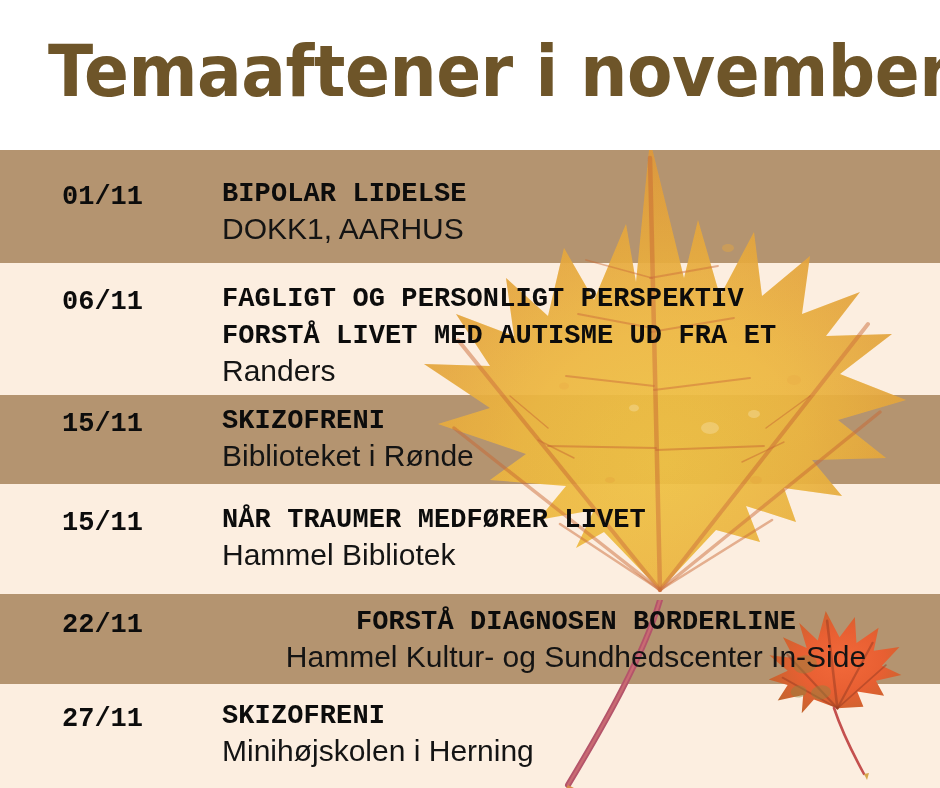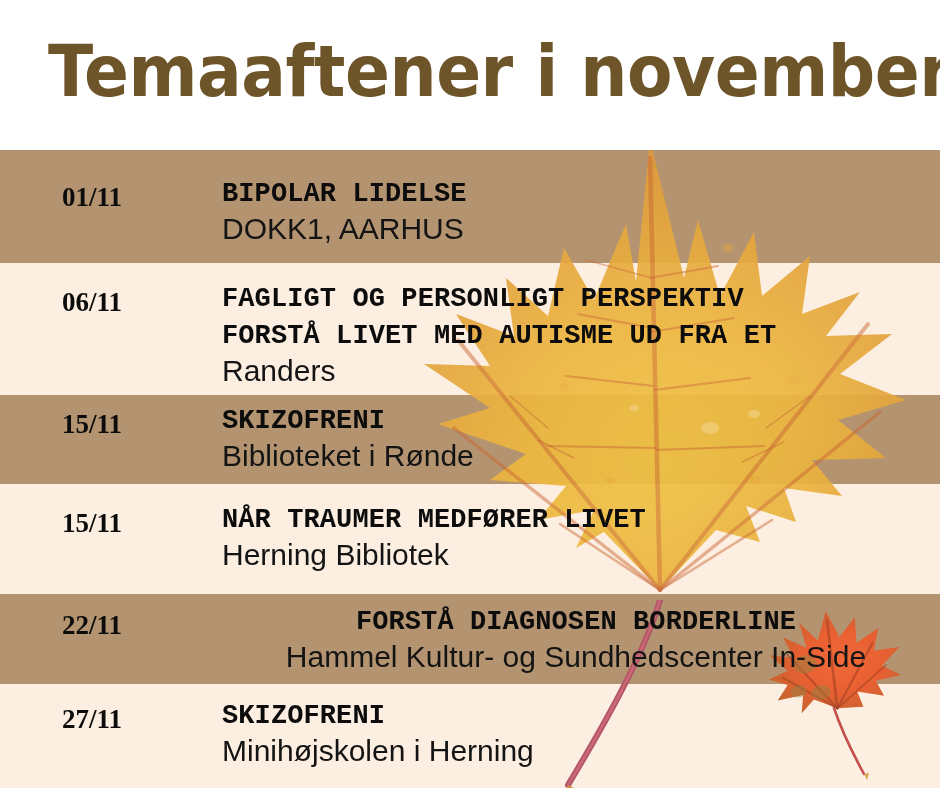--- a/index.html
+++ b/index.html
@@ -107,21 +107,21 @@
   .row {
     position: absolute;
     left: 0;
     width: 940px;
     display: flex;
     align-items: flex-start;
   }
   .row-date {
     position: absolute;
     left: 62px;
-    font-family: Liberation Serif, serif;
+    font-family: Liberation Mono, monospace;
     font-size: 27px;
     font-weight: 700;
     color: #0c0c0c;
     letter-spacing: 0px;
     white-space: nowrap;
   }
   .row-body {
     position: absolute;
     left: 222px;
     right: 10px;
@@ -308,21 +308,21 @@
       <div class="row-body" style="top:8px;">
         <div class="row-title">SKIZOFRENI</div>
         <div class="row-venue">Biblioteket i Rønde</div>
       </div>
     </div>
 
     <div class="row" style="top:484px;height:110px;">
       <div class="row-date" style="top:24px;">15/11</div>
       <div class="row-body" style="top:18px;">
         <div class="row-title">NÅR TRAUMER MEDFØRER LIVET</div>
-        <div class="row-venue">Herning Bibliotek</div>
+        <div class="row-venue">Hammel Bibliotek</div>
       </div>
     </div>
 
     <div class="row" style="top:594px;height:90px;text-align:center;">
       <div class="row-date" style="top:16px;">22/11</div>
       <div class="row-body" style="top:10px;">
         <div class="row-title">FORSTÅ DIAGNOSEN BORDERLINE</div>
         <div class="row-venue">Hammel Kultur- og Sundhedscenter In-Side</div>
       </div>
     </div>

